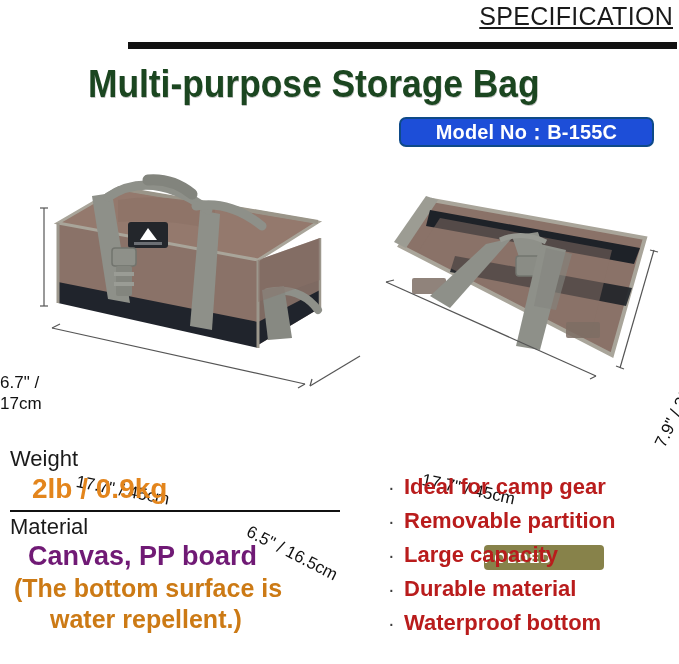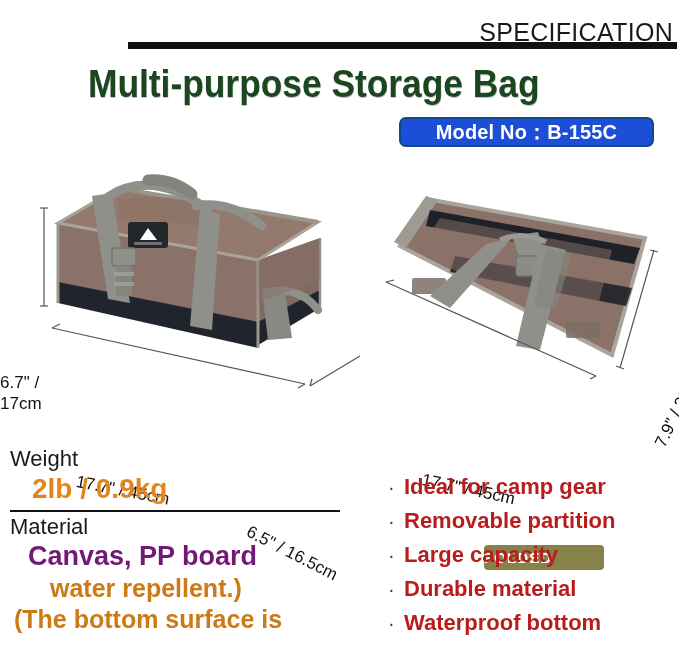--- a/index.html
+++ b/index.html
@@ -23,26 +23,27 @@
     width: 679px; height: 58px;
   }
   .logo {
     position: absolute;
     left: 6px; top: 2px;
     width: 126px; height: 54px;
   }
   .logo svg { display: block; }
   .spec-title {
     position: absolute;
-    right: 6px; top: 18px;
+    right: 6px; top: 2px;
     font-size: 25px;
     font-weight: 400;
     letter-spacing: 0.3px;
     color: #1a1a1a;
     font-family: "Liberation Sans", sans-serif;
+    text-decoration: underline;
   }
   .header-rule {
     position: absolute;
     left: 128px; top: 42px;
     width: 549px; height: 7px;
     background: #111111;
   }
 
   
   .product-title {
@@ -314,22 +315,22 @@
     <span>FOLDED</span>
   </div>
 </div>
 
 <div class="specs">
   <div class="spec-key">Weight</div>
   <div class="spec-val">2lb  /  0.9kg</div>
   <div class="spec-divider"></div>
   <div class="spec-key">Material</div>
   <div class="mat-val">Canvas, PP board</div>
+  <div class="mat-note">(The bottom surface is</div>
   <div class="mat-note mat-note-2">water repellent.)</div>
-  <div class="mat-note">(The bottom surface is</div>
 </div>
 
 <div class="features">
   <div class="feature-row">
     <span class="feature-bullet">·</span>
     <span class="feature-text">Ideal for camp gear</span>
   </div>
   <div class="feature-row">
     <span class="feature-bullet">·</span>
     <span class="feature-text">Removable partition</span>

